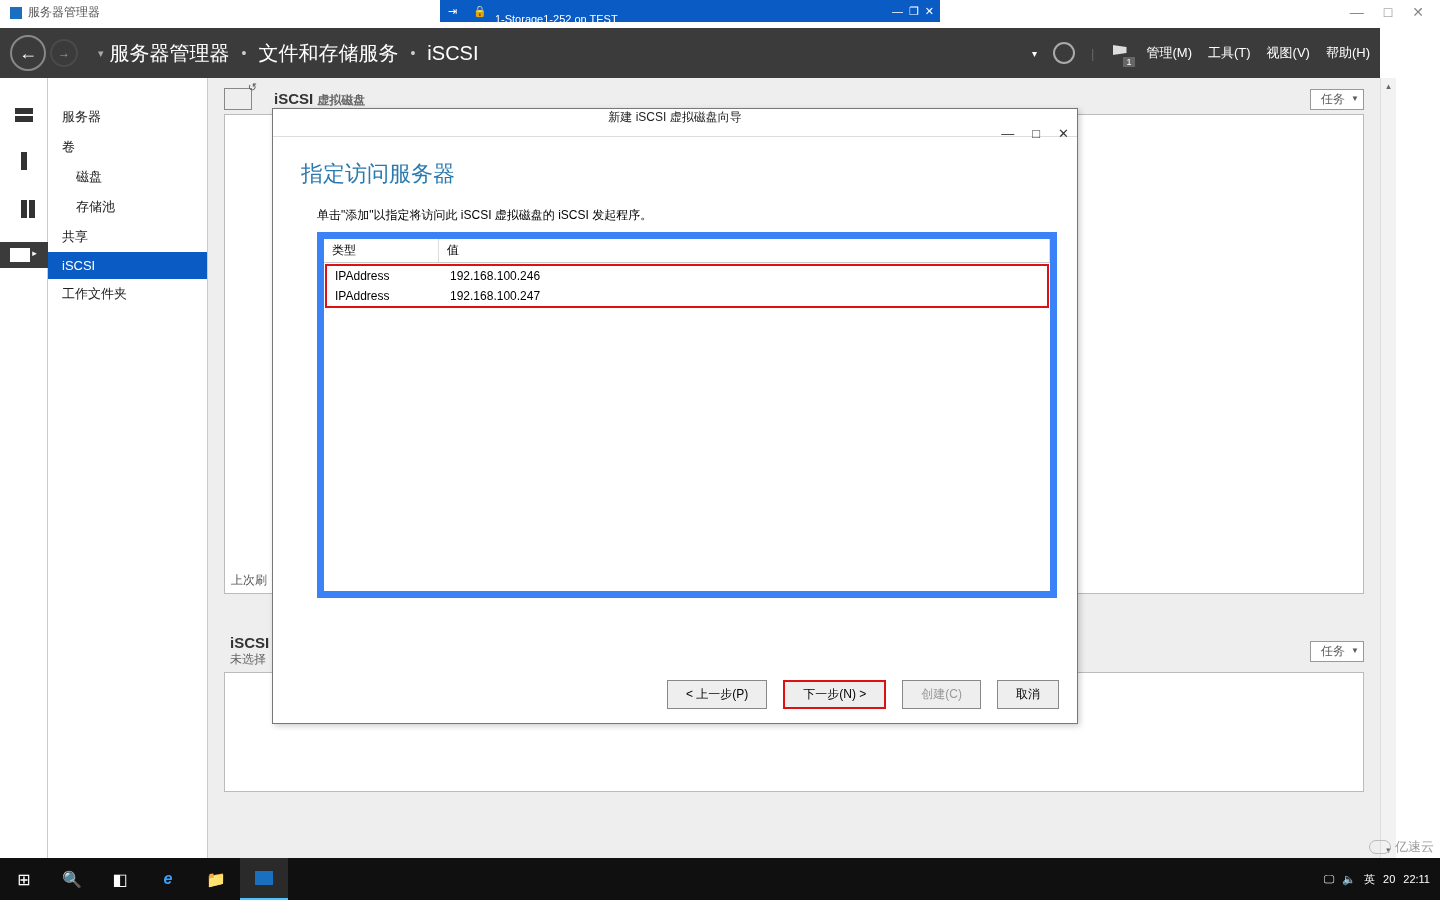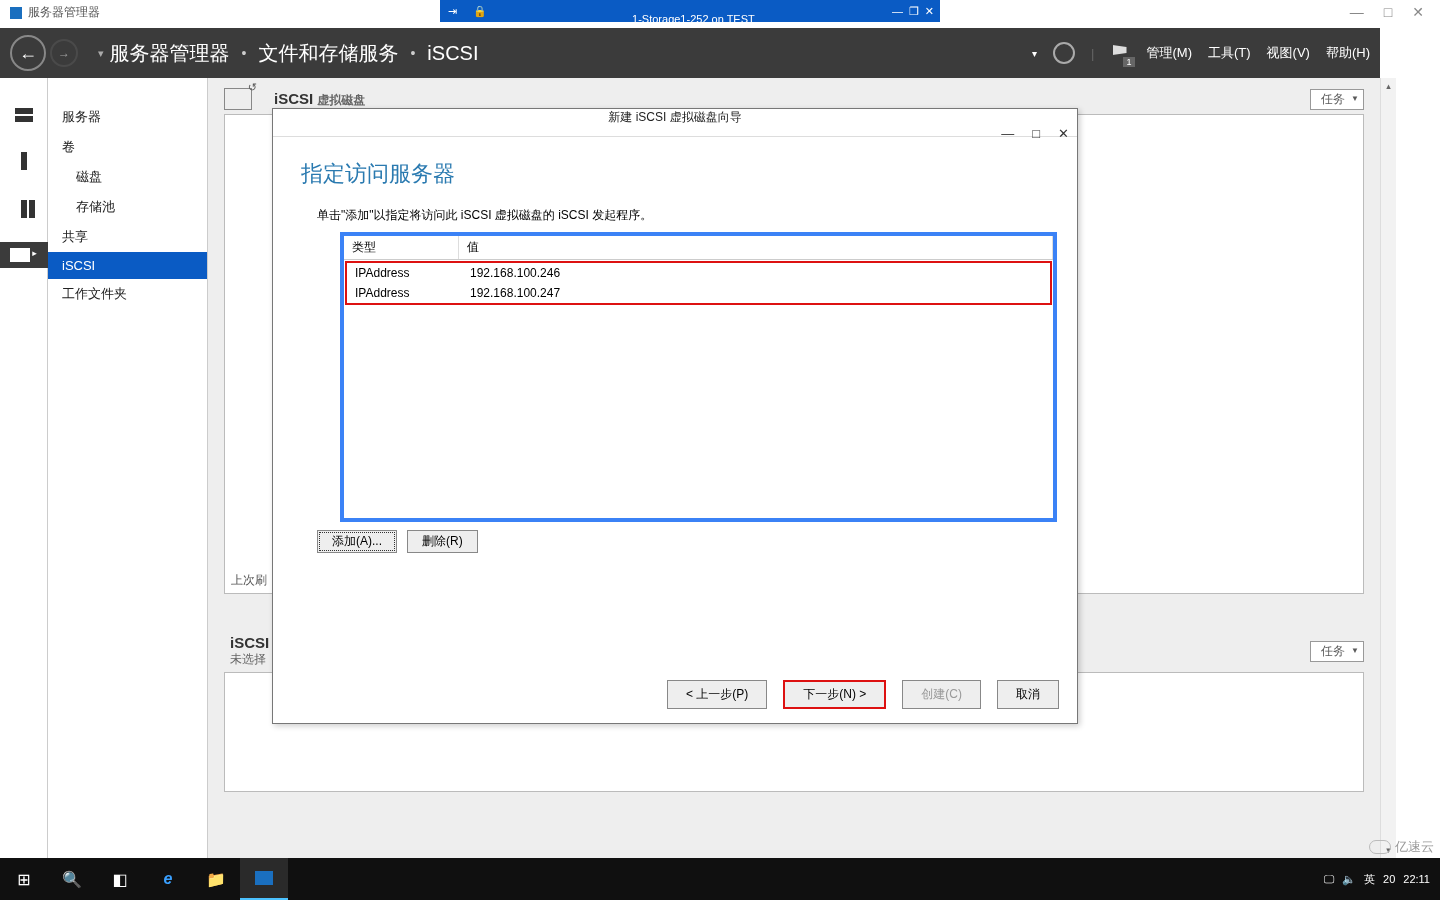--- a/index.html
+++ b/index.html
@@ -5,21 +5,21 @@
 * { box-sizing: border-box; margin: 0; padding: 0; font-family: "Microsoft YaHei", "Segoe UI", sans-serif; }
 body { width: 1440px; height: 900px; background: #fff; overflow: hidden; position: relative; font-size: 12px; }
 
 
 .outer-chrome { position: absolute; top: 0; right: 0; display: flex; gap: 20px; padding: 4px 16px; color: #888; font-size: 14px; }
 
 
 .vm-titlebar { position: absolute; top: 0; left: 440px; width: 500px; height: 22px; background: #0a5bc4; color: #fff; display: flex; align-items: center; font-size: 11px; }
 .vm-titlebar .pin { padding: 0 8px; }
 .vm-titlebar .lock { padding: 0 8px; }
-.vm-titlebar .title { flex: 1; text-align: center; margin-top: 16px; }
+.vm-titlebar .title { flex: 1; text-align: left; margin-top: 16px; }
 .vm-titlebar .wc { display: flex; gap: 6px; padding-right: 6px; }
 
 
 .app-small-title { position: absolute; top: 4px; left: 10px; display: flex; align-items: center; gap: 6px; color: #555; font-size: 12px; }
 .app-small-title .icon { width: 12px; height: 12px; background: #1a6fbf; }
 
 
 .header { position: absolute; top: 28px; left: 0; right: 60px; height: 50px; background: #3b3b3b; color: #fff; display: flex; align-items: center; padding: 0 10px; }
 .nav-back { width: 36px; height: 36px; border: 2px solid #888; border-radius: 50%; display: flex; align-items: center; justify-content: center; margin-right: 4px; }
 .nav-fwd { width: 28px; height: 28px; border: 2px solid #5a5a5a; border-radius: 50%; display: flex; align-items: center; justify-content: center; margin-right: 20px; opacity: .5; }
@@ -67,21 +67,21 @@
 .wizard-titlebar .wctrls { margin-left: auto; display: flex; gap: 18px; font-size: 13px; color: #333; }
 .wizard-heading { font-size: 22px; color: #2a7ab0; padding: 22px 0 18px 28px; }
 .wizard-body { display: flex; padding: 0 20px; height: 460px; }
 .wizard-steps { width: 160px; font-size: 12.5px; }
 .wizard-steps .step { padding: 5px 10px; color: #555; }
 .wizard-steps .step.done { color: #333; }
 .wizard-steps .step.current { background: #0a5bc4; color: #fff; }
 .wizard-steps .step.future { color: #aaa; }
 .wizard-content { flex: 1; padding-left: 24px; font-size: 12px; }
 .wizard-content .instr { margin-bottom: 8px; }
-.initiator-table { border: 4px solid #3b82f6; height: 290px; margin-left: 23px; }
+.initiator-table { border: 7px solid #3b82f6; height: 366px; }
 .initiator-table .thead { display: flex; border-bottom: 1px solid #ccc; background: #fff; }
 .initiator-table .thead div { padding: 3px 8px; border-right: 1px solid #ddd; font-size: 12px; }
 .initiator-table .thead .c1 { width: 115px; }
 .initiator-table .thead .c2 { flex: 1; }
 .initiator-table .rows { }
 .initiator-table .row { display: flex; padding: 2px 0; }
 .initiator-table .row div { padding: 1px 8px; font-size: 12px; }
 .initiator-table .row .c1 { width: 115px; }
 .initiator-table .row .c2 { flex: 1; }
 .highlight-box { border: 2px solid #d11; margin: 1px; }
@@ -240,24 +240,20 @@
               <div class="c1">IPAddress</div>
               <div class="c2">192.168.100.246</div>
             </div>
             <div class="row">
               <div class="c1">IPAddress</div>
               <div class="c2">192.168.100.247</div>
             </div>
           </div>
         </div>
       </div>
-      <div class="btn-row">
-        <button class="btn focus">添加(A)...</button>
-        <button class="btn">删除(R)</button>
-      </div>
     </div>
   </div>
   <div class="wizard-footer">
     <button class="btn">&lt; 上一步(P)</button>
     <button class="btn primary-outline">下一步(N) &gt;</button>
     <button class="btn disabled">创建(C)</button>
     <button class="btn">取消</button>
   </div>
 </div>
 

